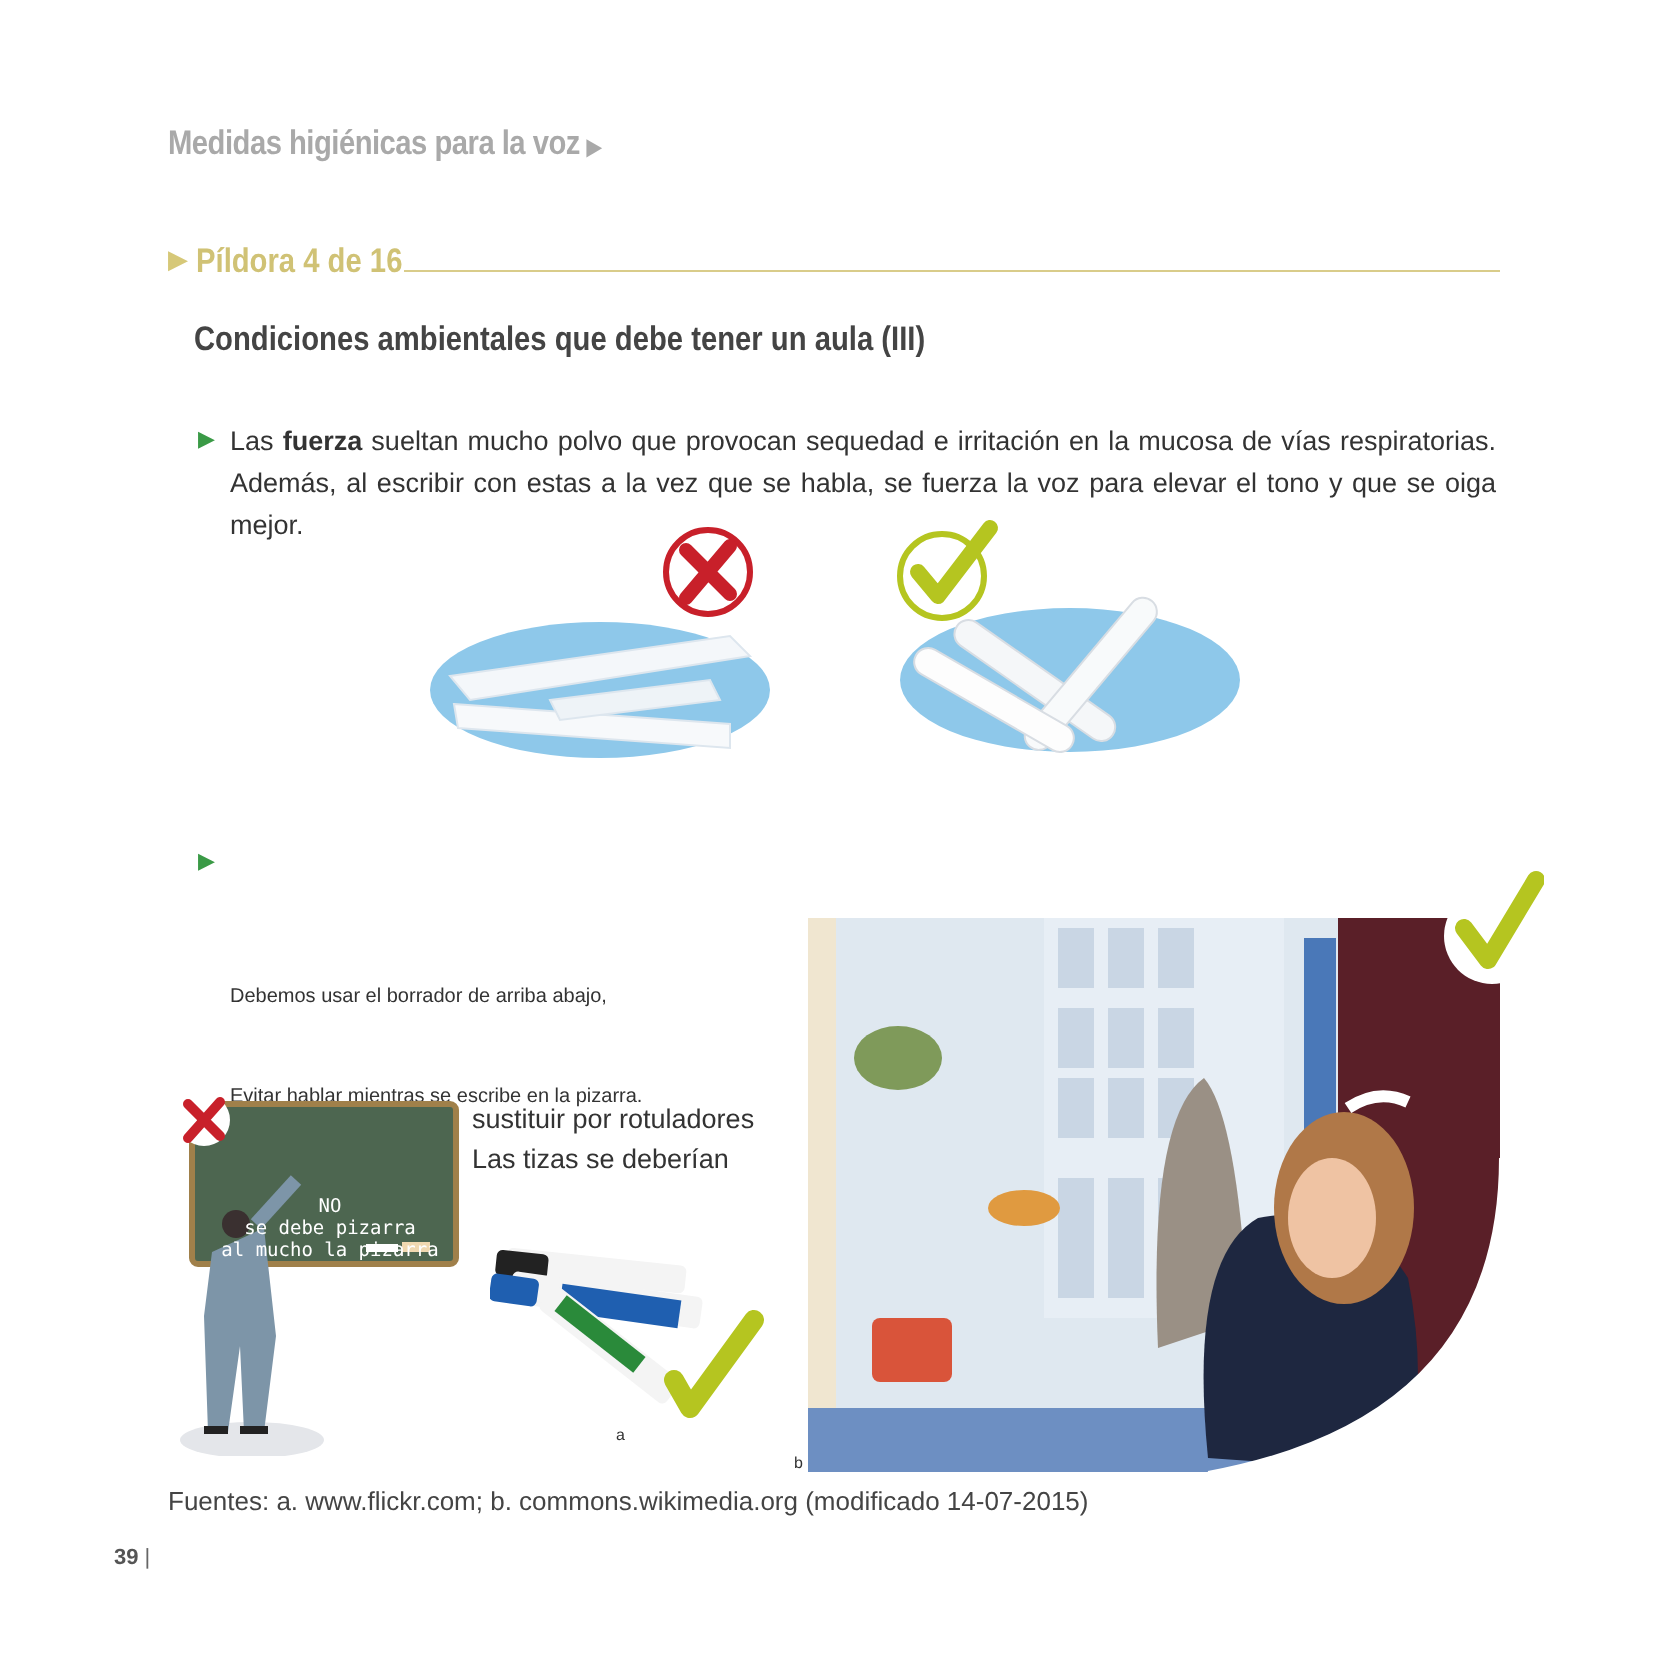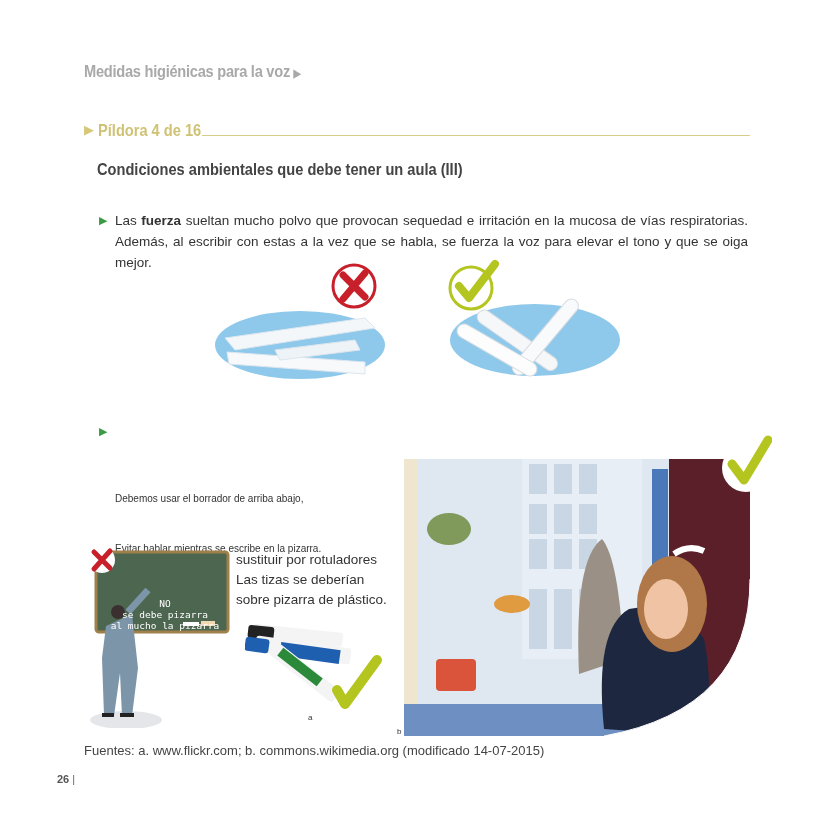--- a/index.html
+++ b/index.html
@@ -143,32 +143,31 @@
 </svg>
 <div class="abs" style="left:110px; top:558px; width:110px; text-align:center; color:#fff; font-family:'DejaVu Sans Mono', monospace; font-size:9.5px; line-height:11px;margin-top:40px;">
   <div>NO</div>
   <div>se debe pizarra</div>
   <div>al mucho la pizarra</div>
 </div>
 
 <div class="abs side-text">
   <div>sustituir por rotuladores</div>
   <div>Las tizas se deberían</div>
-  <div>sobre pizarra de plástico.</div>
 </div>
 
 <svg class="abs markers" viewBox="0 0 140 100">
   <rect x="8" y="8" width="90" height="14" rx="3" fill="#f4f4f4" transform="rotate(6 50 15)"></rect>
   <rect x="3" y="6" width="26" height="13" rx="3" fill="#222" transform="rotate(6 16 12)"></rect>
   <rect x="10" y="22" width="96" height="16" rx="3" fill="#f4f4f4" transform="rotate(8 58 30)"></rect>
   <rect x="35" y="26" width="60" height="14" fill="#1f5fb0" transform="rotate(8 65 33)"></rect>
   <rect x="0" y="18" width="24" height="14" rx="3" fill="#1f5fb0" transform="rotate(8 12 25)"></rect>
   <rect x="20" y="45" width="80" height="15" rx="3" fill="#f4f4f4" transform="rotate(38 60 52)"></rect>
   <rect x="30" y="42" width="50" height="10" fill="#2a8a3a" transform="rotate(38 55 47)"></rect>
   <path d="M92 70 L100 84 L132 40" stroke="#b5c520" stroke-width="10" fill="none" stroke-linecap="round" stroke-linejoin="round"></path>
 </svg>
 <div class="abs lbl" style="left:308px; top:713px;">a</div>
 <div class="abs lbl" style="left:397px; top:727px;">b</div>
 
 <div class="abs sources">Fuentes: a. www.flickr.com; b. commons.wikimedia.org (modificado 14-07-2015)</div>
 <div class="abs page-num">
-  <span>26</span><span class="bar">|</span>
+  <span>39</span><span class="bar">|</span>
 </div>
 
 </body></html>

